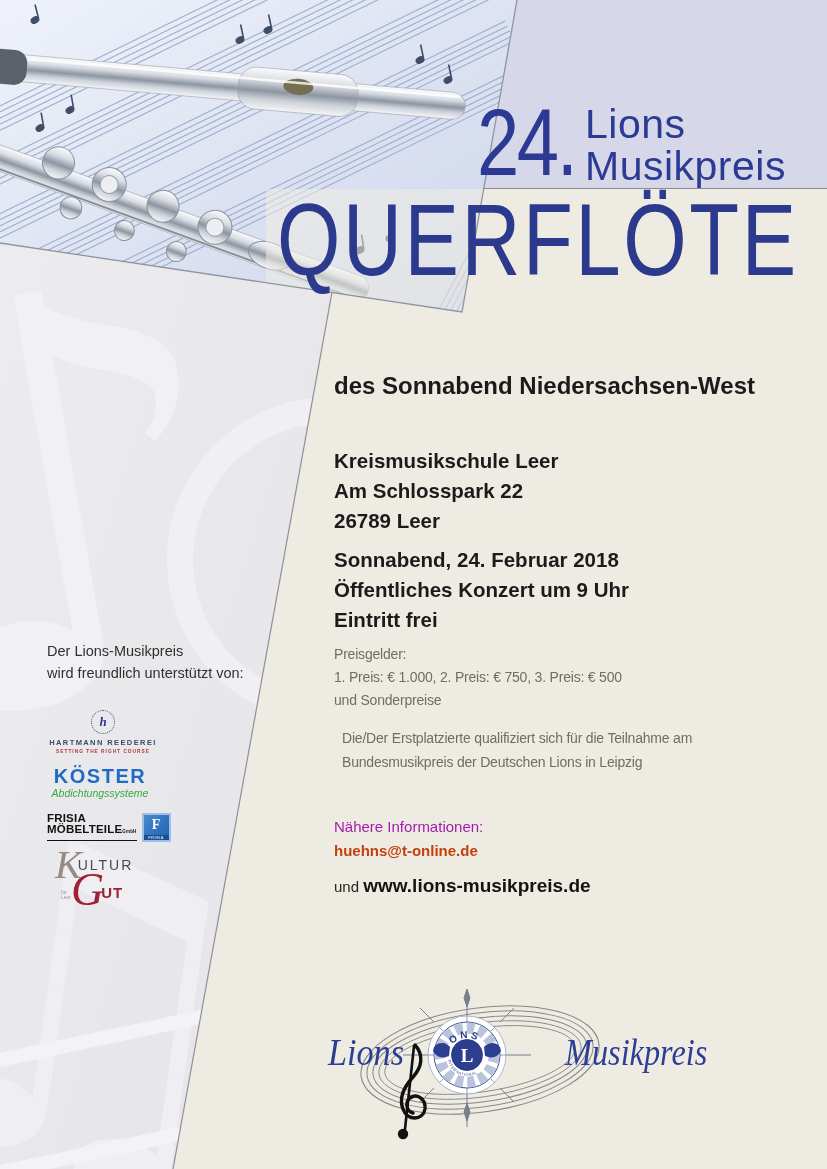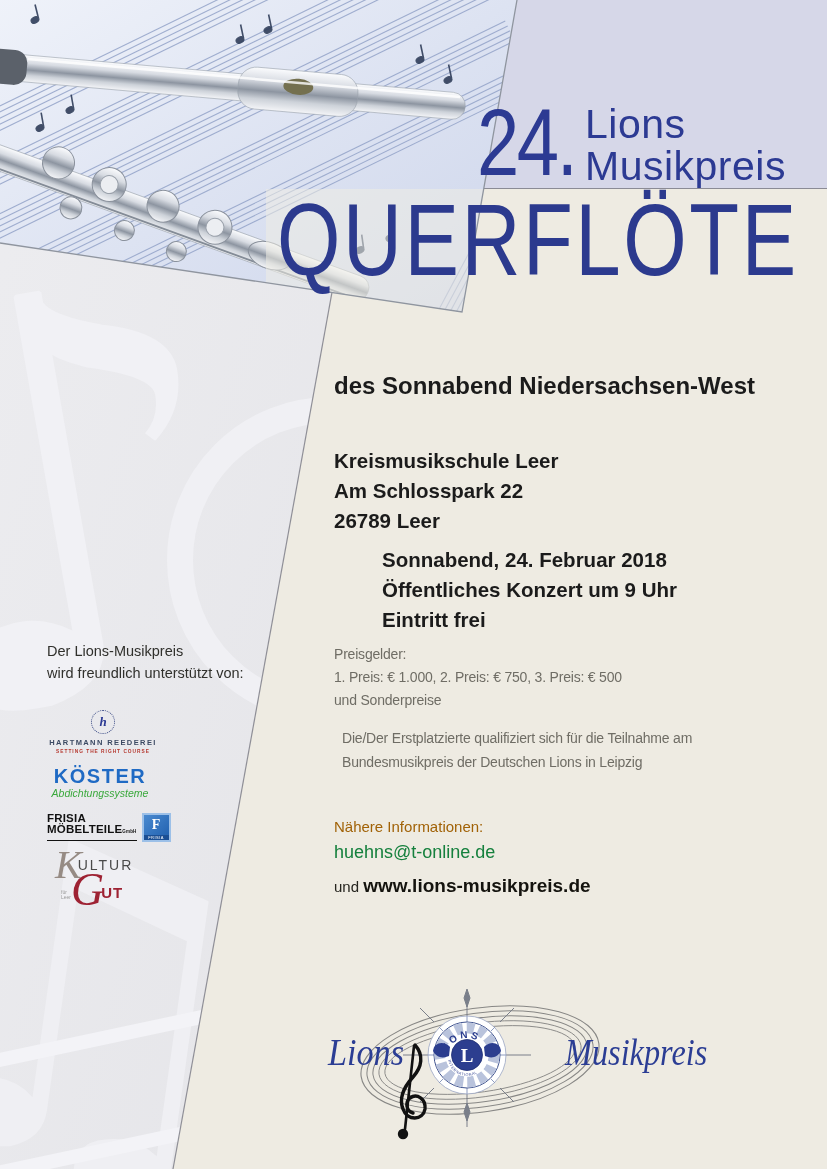--- a/index.html
+++ b/index.html
@@ -14,25 +14,25 @@
             transform:scaleX(.8);transform-origin:left top;letter-spacing:-3px;}
   .t-brand{left:585px;color:#2c3a93;font-size:41px;line-height:1;letter-spacing:.5px;}
   .t-brand1{top:104px;} .t-brand2{top:146px;}
   .t-instrument{left:277px;top:188px;font-size:96px;line-height:1;color:#2c3a8e;
             letter-spacing:3px;transform:scale(.85,1.07);transform-origin:left top;}
 
   
   .main{left:334px;color:#1b1b1b;}
   .t-district{top:372px;font-size:24px;font-weight:bold;}
   .blk{line-height:30px;font-size:20.5px;font-weight:bold;}
-  .t-venue{top:446px;} .t-event{top:545px;margin-left:48px;}
+  .t-venue{top:446px;} .t-event{top:545px;}
   .gray{color:#6f6d65;font-size:14px;line-height:23px;font-weight:normal;letter-spacing:-.2px;}
   .t-prizes{top:643px;} .t-qual{top:726px;line-height:24px;margin-left:8px;}
-  .t-infolabel{top:818px;font-size:15px;color:#a16207;}
-  .t-email{top:842px;font-size:18px;font-weight:normal;color:#15803d;}
+  .t-infolabel{top:818px;font-size:15px;color:#a21caf;}
+  .t-email{top:842px;font-size:15px;font-weight:bold;color:#c2410c;}
   .t-web{top:875px;font-size:15px;color:#26251f;}
   .t-web b{font-size:19px;color:#14130e;}
 
   
   .t-support{left:47px;top:641px;font-size:14.5px;line-height:21.5px;color:#30302c;white-space:normal;width:230px;}
   .sponsor{left:47px;z-index:2;}
   .hartmann{top:710px;width:112px;text-align:center;}
   .h-ring{width:22px;height:22px;margin:0 auto;border:1.5px dotted #3c4c86;border-radius:50%;
           color:#2c3a93;font:italic bold 13px/21px "Liberation Serif",serif;}
   .h-name{margin-top:4px;font-size:7.5px;letter-spacing:1.4px;color:#3c4a63;font-weight:bold;}

